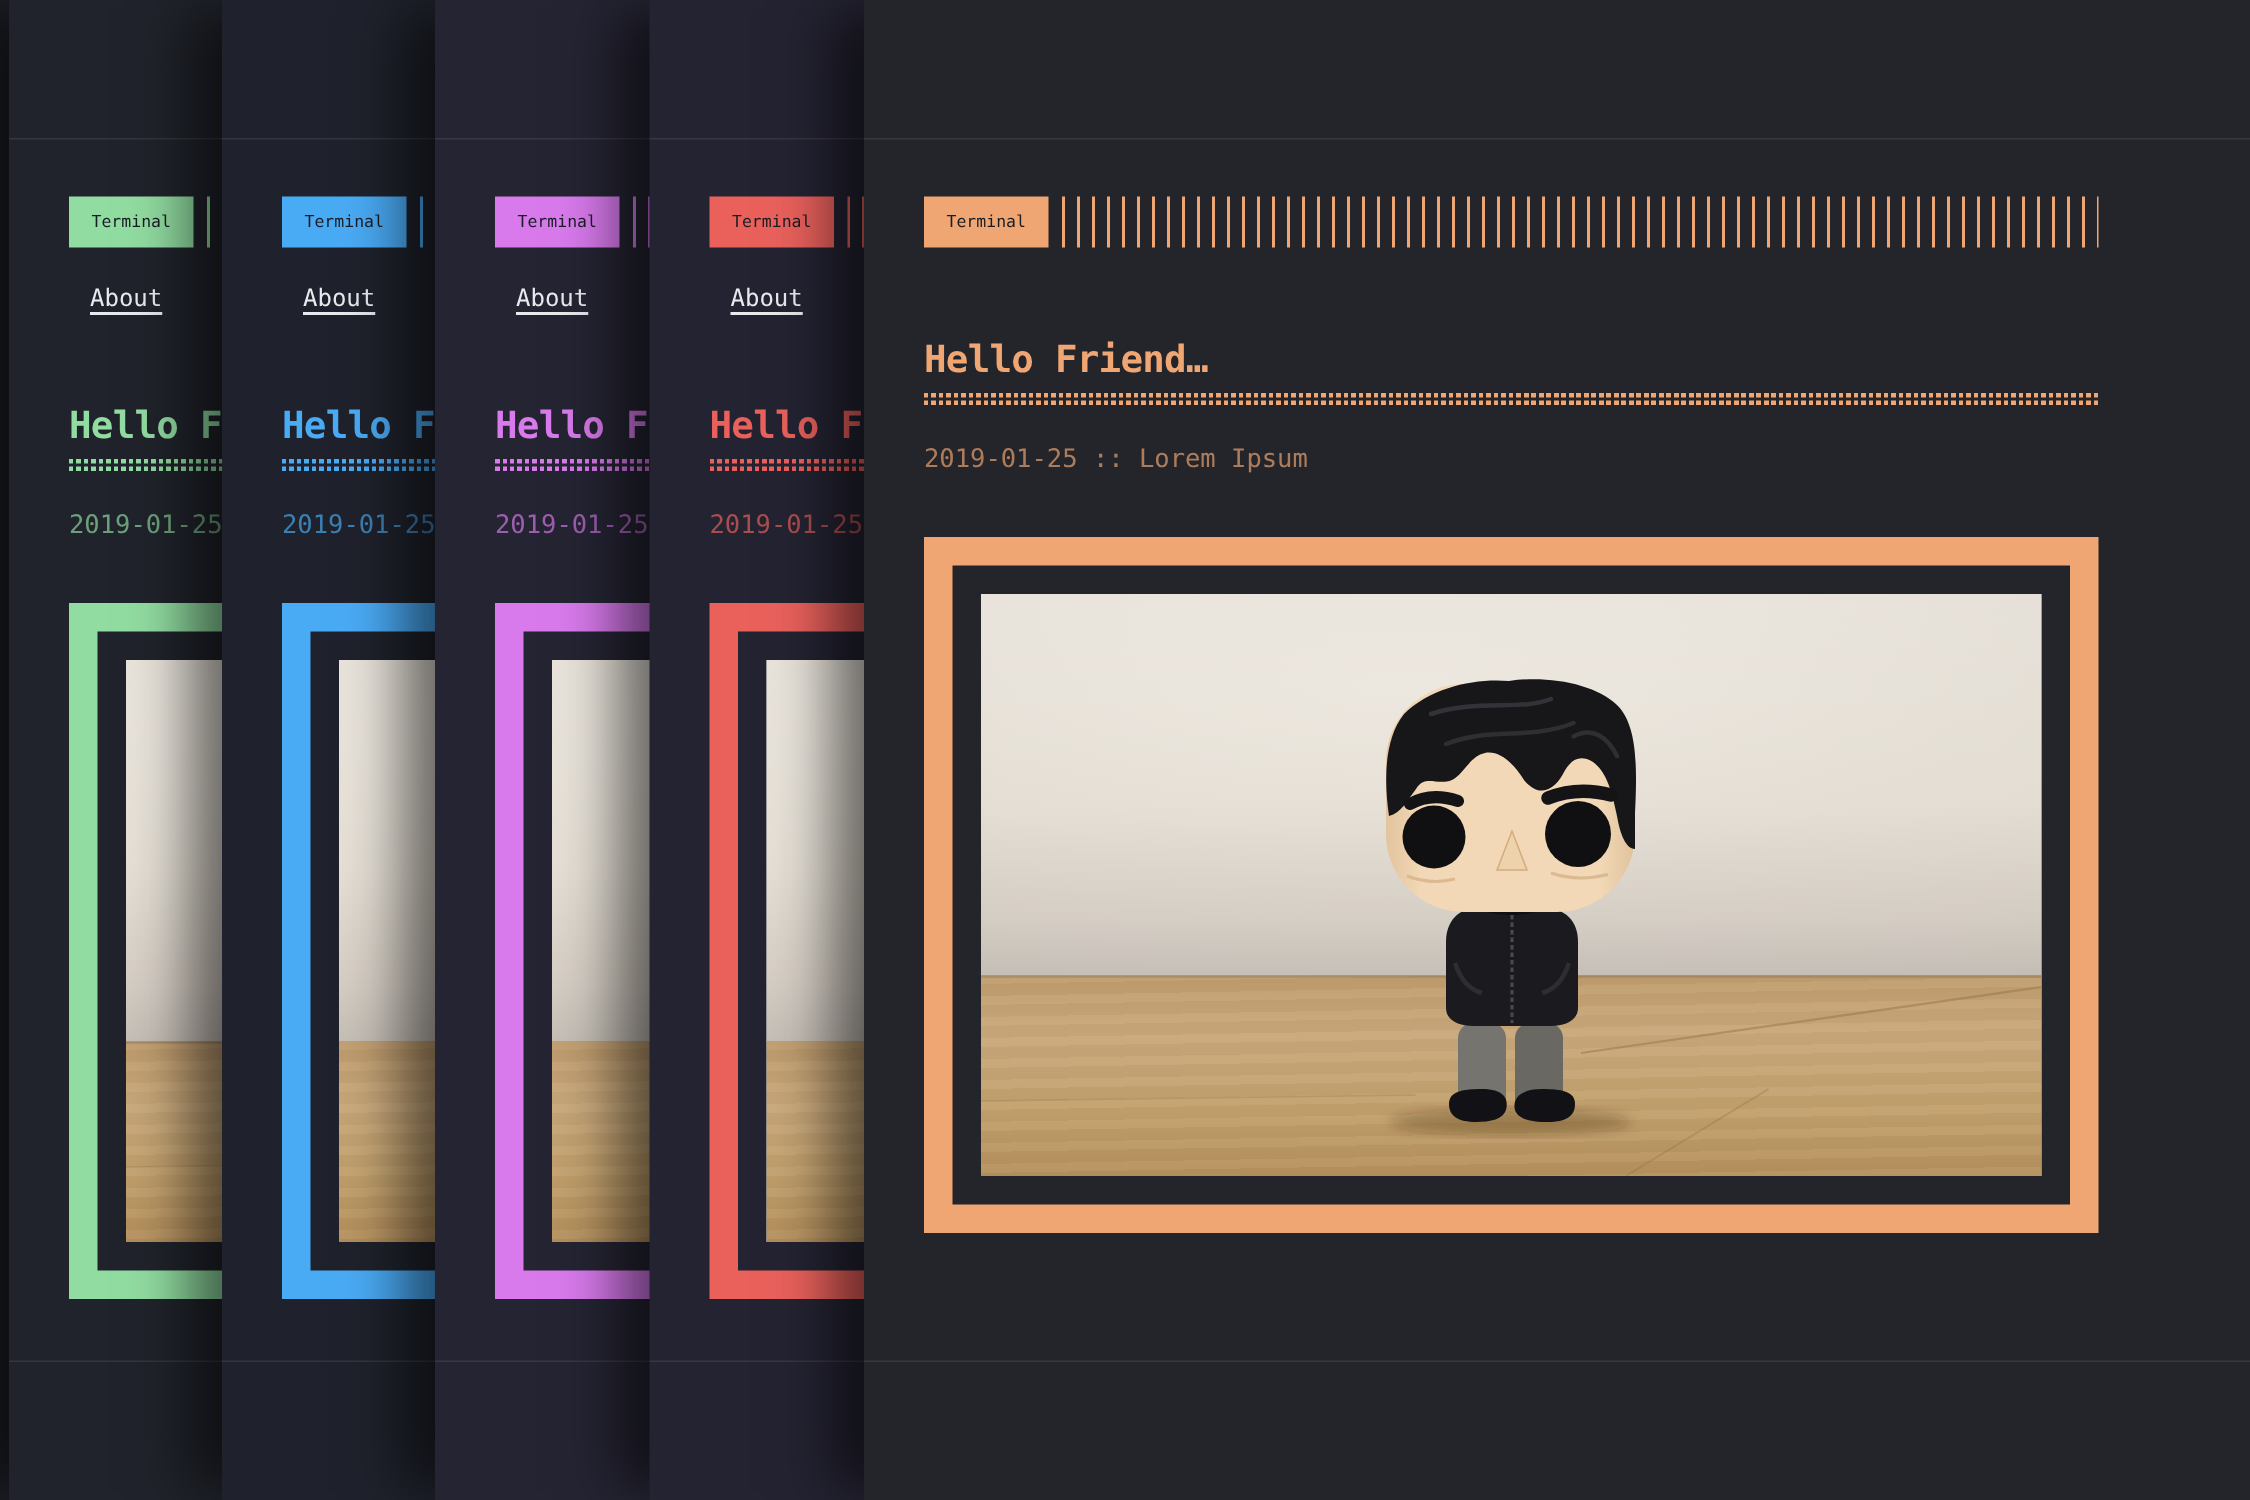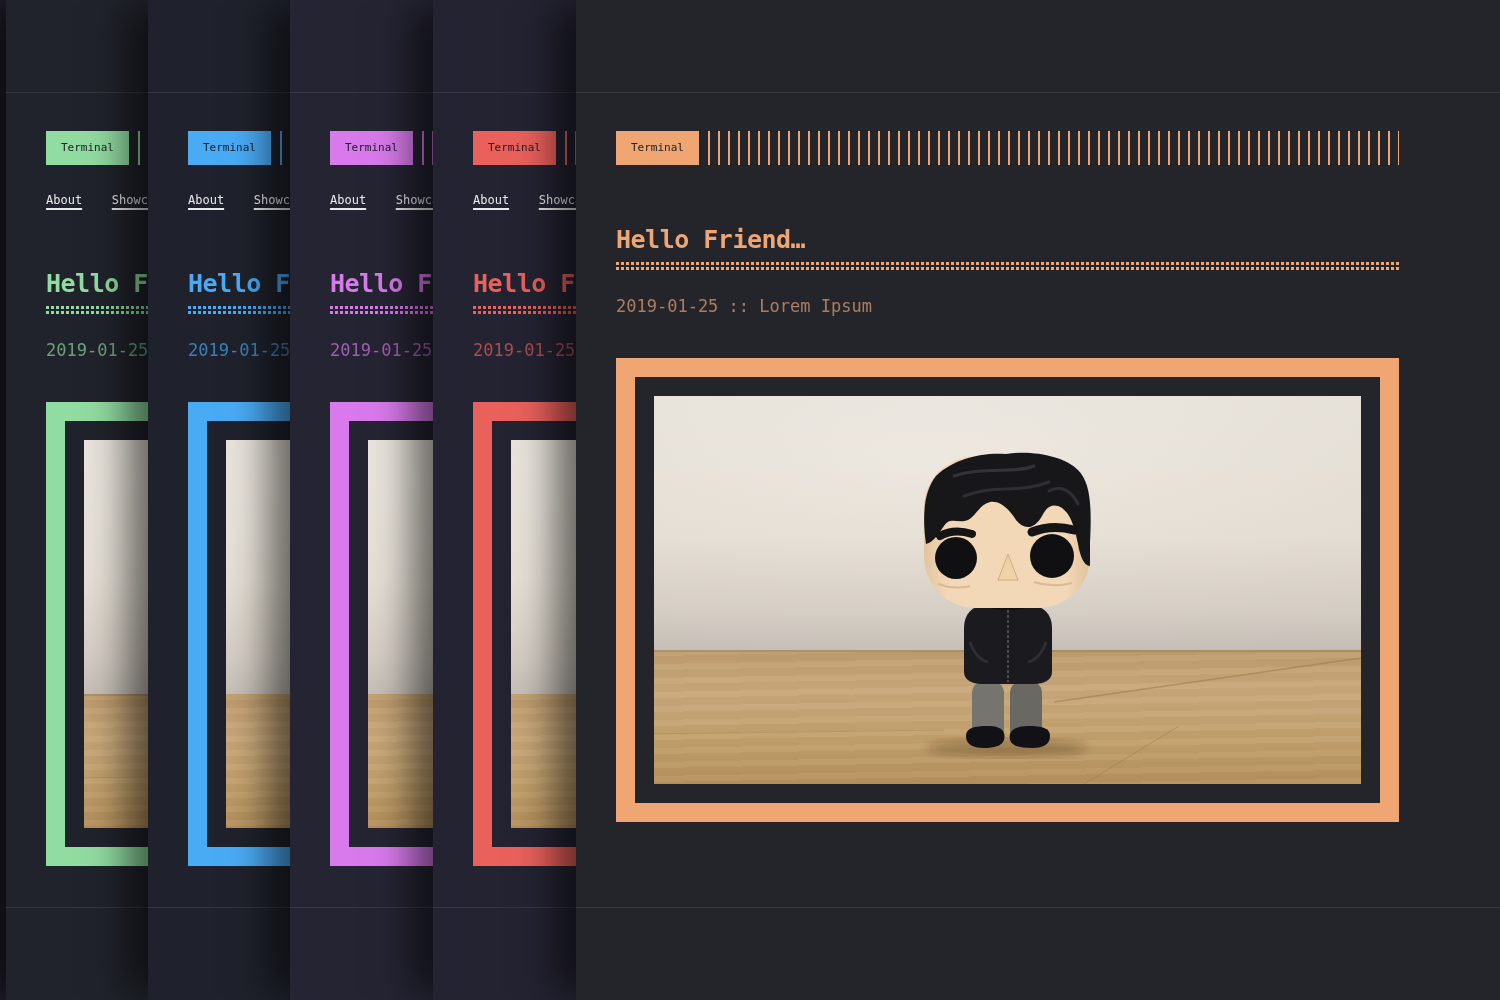--- a/index.html
+++ b/index.html
@@ -25,23 +25,23 @@
   .badge{
     background:var(--accent);color:#1b1d24;font-size:11px;line-height:34px;
     padding:0 15px;white-space:nowrap;cursor:pointer;
   }
   .bars{
     flex:1 1 auto;margin-left:9px;height:34px;
     background-image:repeating-linear-gradient(90deg,var(--accent) 0px,var(--accent) 2px,transparent 2px,transparent 10px);
   }
   .nav{margin-top:24px;height:20px;}
   .nav a{
-    color:#e9eaee;font-size:12px;text-decoration:underline;
+    color:#e9eaee;font-size:16px;text-decoration:underline;
     text-underline-offset:4px;text-decoration-thickness:1.5px;
-    margin-right:20px;cursor:pointer;
+    margin-right:20px;cursor:pointer;margin-left:14px;
   }
   .post-title{
     margin-top:62px;font-size:25px;line-height:26px;font-weight:bold;
     color:var(--accent);letter-spacing:-0.5px;
   }
   .divider{
     margin-top:9px;height:8px;
     background-image:
       repeating-linear-gradient(90deg,var(--accent) 0 3px,transparent 3px 5px),
       repeating-linear-gradient(90deg,var(--accent) 0 3px,transparent 3px 5px);

